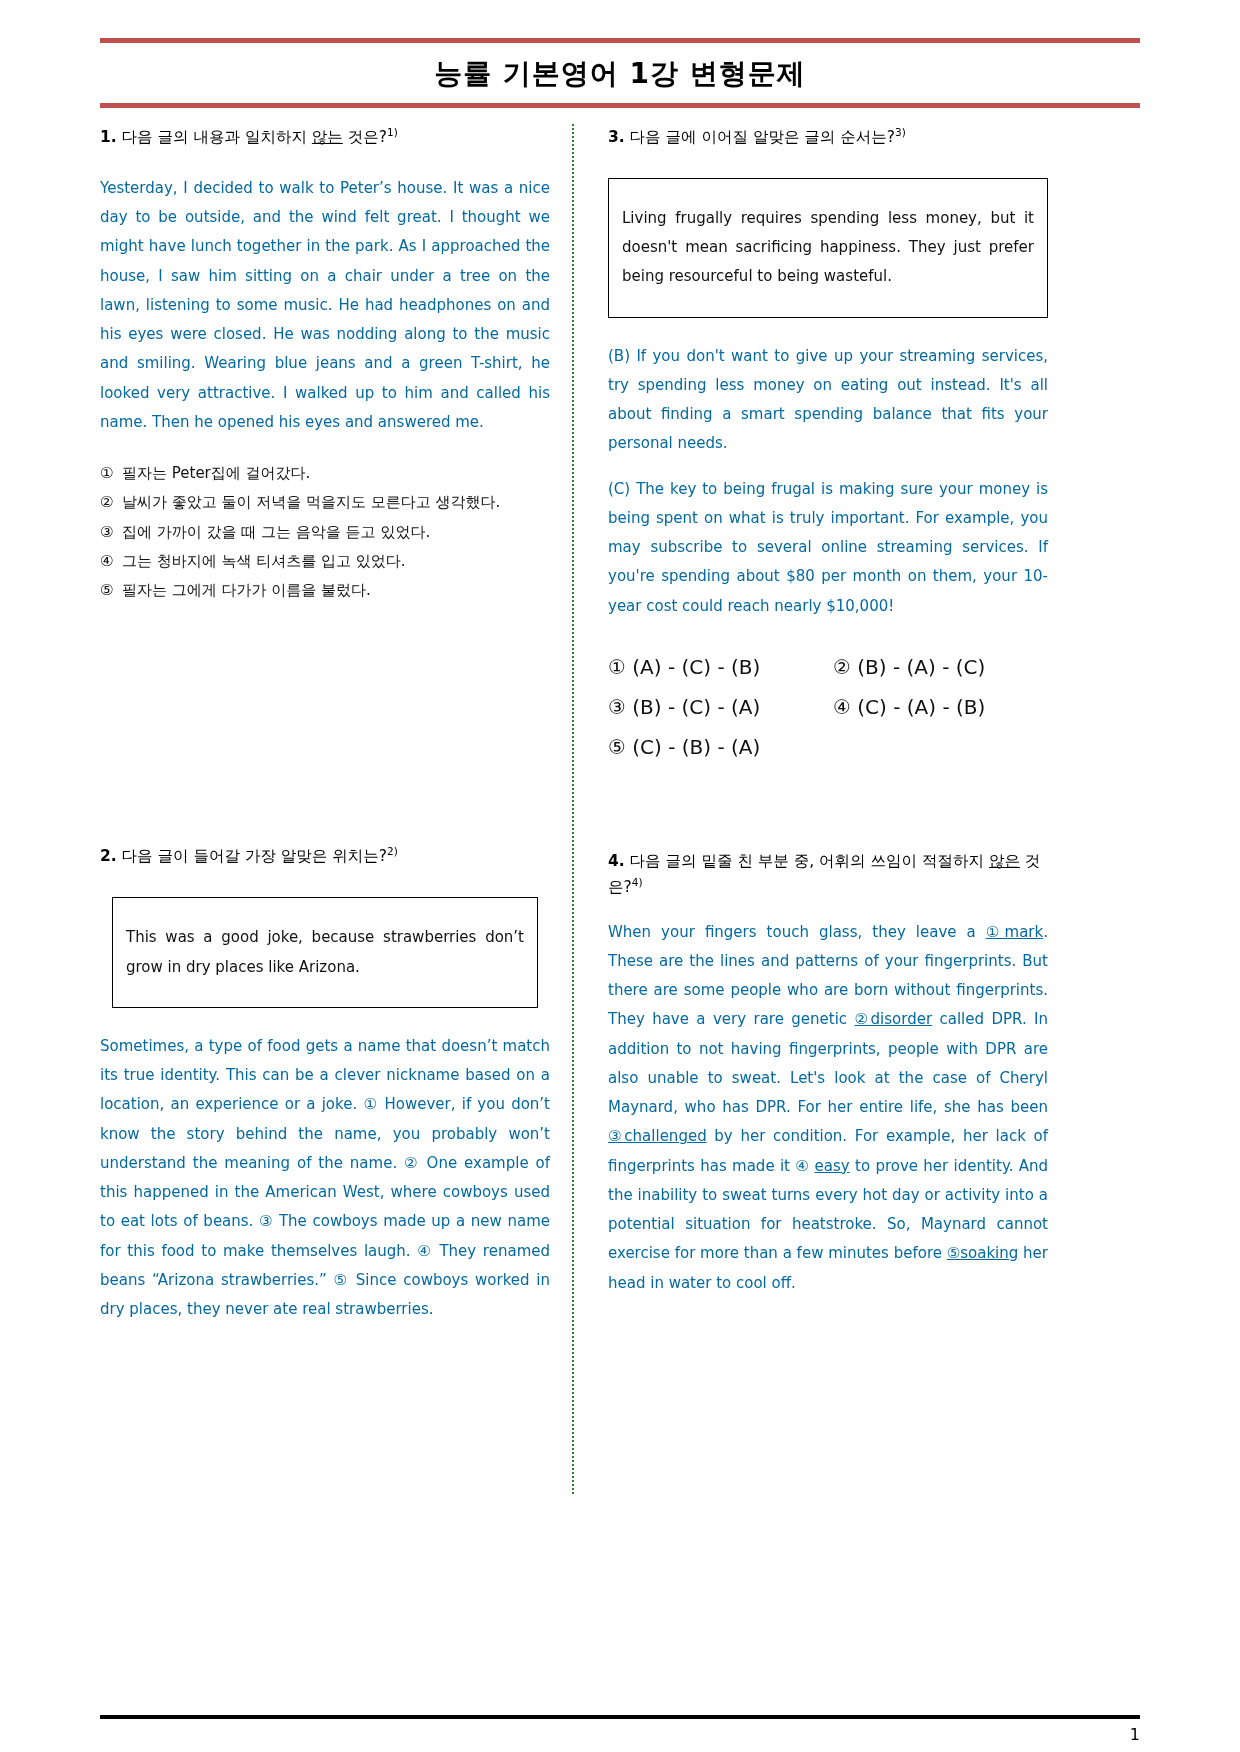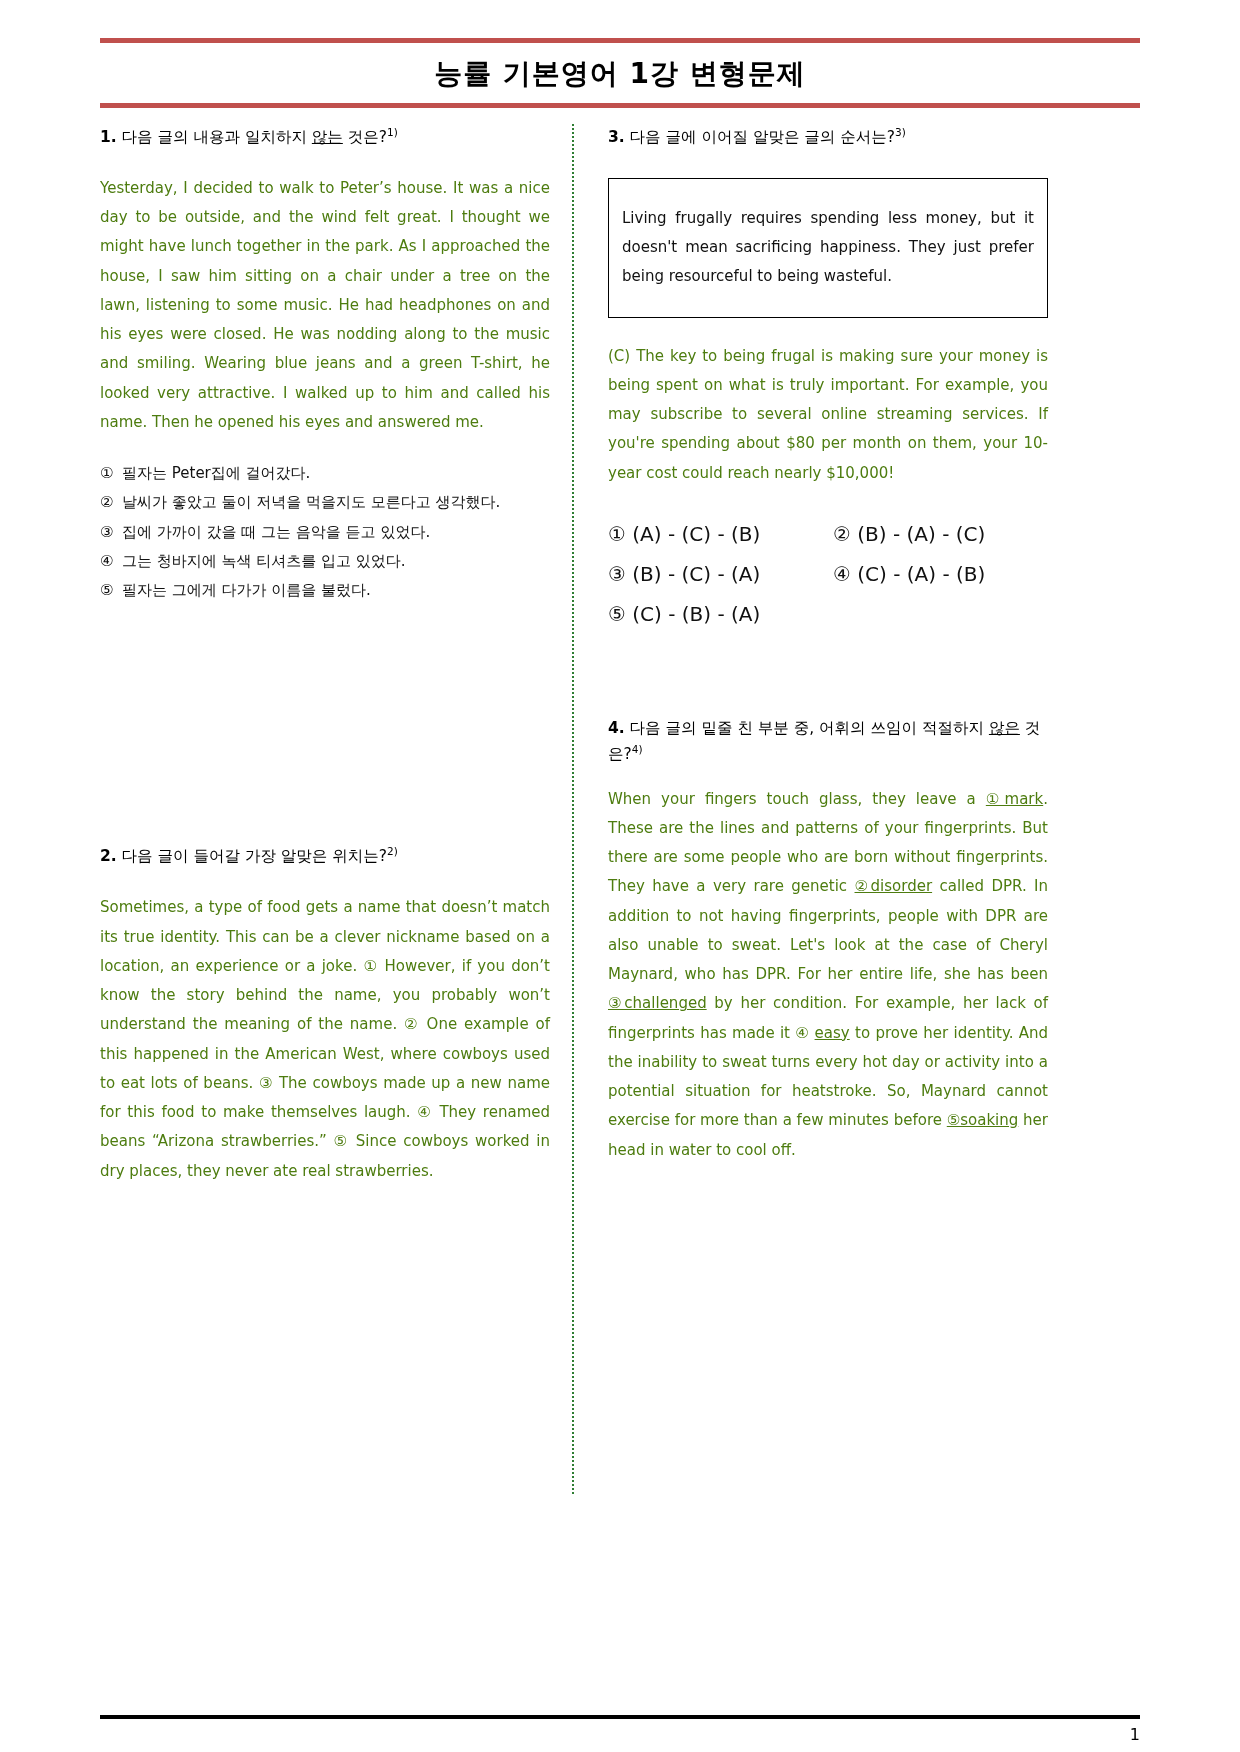--- a/index.html
+++ b/index.html
@@ -58,21 +58,21 @@
     font-size:10.5px;
     vertical-align:super;
     letter-spacing:0;
   }
   .passage{
     font-size:15px;
     line-height:1.95;
     text-align:justify;
     text-justify:inter-word;
     margin:24px 0 0 0;
-    color:#4d7c0f;
+    color:#0369a1;
   }
   .passage.tight{margin-top:18px;}
   .passage p{margin:0 0 16px 0;}
   .passage p:last-child{margin-bottom:0;}
   .boxed{
     border:1px solid #000;
     padding:25px 13px;
     font-size:15px;
     line-height:1.95;
     text-align:justify;
@@ -162,38 +162,40 @@
               <span class="txt">필자는 그에게 다가가 이름을 불렀다.</span>
             </div>
         </div>
       </div>
 
       <div style="height:238px"></div>
 
       <div>
         <div class="q-head"><span class="num">2.</span><span> 다음 글이 들어갈 가장 알맞은 위치는?</span><span class="sup">2)</span></div>
 
+        <div class="boxed indent">This was a good joke, because strawberries don’t grow in dry places like Arizona.</div>
 
         <div class="passage">
           <p>Sometimes, a type of food gets a name that doesn’t match its true identity. This can be a clever nickname based on a location, an experience or a joke. ① However, if you don’t know the story behind the name, you probably won’t understand the meaning of the name. ② One example of this happened in the American West, where cowboys used to eat lots of beans. ③ The cowboys made up a new name for this food to make themselves laugh. ④ They renamed beans “Arizona strawberries.” ⑤ Since cowboys worked in dry places, they never ate real strawberries.</p>
         </div>
       </div>
 
     </div>
 
     <div class="divider"></div>
 
     <div class="col right">
 
       <div>
         <div class="q-head"><span class="num">3.</span><span> 다음 글에 이어질 알맞은 글의 순서는?</span><span class="sup">3)</span></div>
 
         <div class="boxed">Living frugally requires spending less money, but it doesn't mean sacrificing happiness. They just prefer being resourceful to being wasteful.</div>
 
         <div class="passage">
+          <p>(B) If you don't want to give up your streaming services, try spending less money on eating out instead. It's all about finding a smart spending balance that fits your personal needs.</p>
           <p>(C) The key to being frugal is making sure your money is being spent on what is truly important. For example, you may subscribe to several online streaming services. If you're spending about $80 per month on them, your 10-year cost could reach nearly $10,000!</p>
         </div>
 
         <div class="choices-grid">
           <div class="cell">① (A) - (C) - (B)</div>
           <div class="cell">② (B) - (A) - (C)</div>
           <div class="cell">③ (B) - (C) - (A)</div>
           <div class="cell">④ (C) - (A) - (B)</div>
           <div class="cell full">⑤ (C) - (B) - (A)</div>
         </div>

